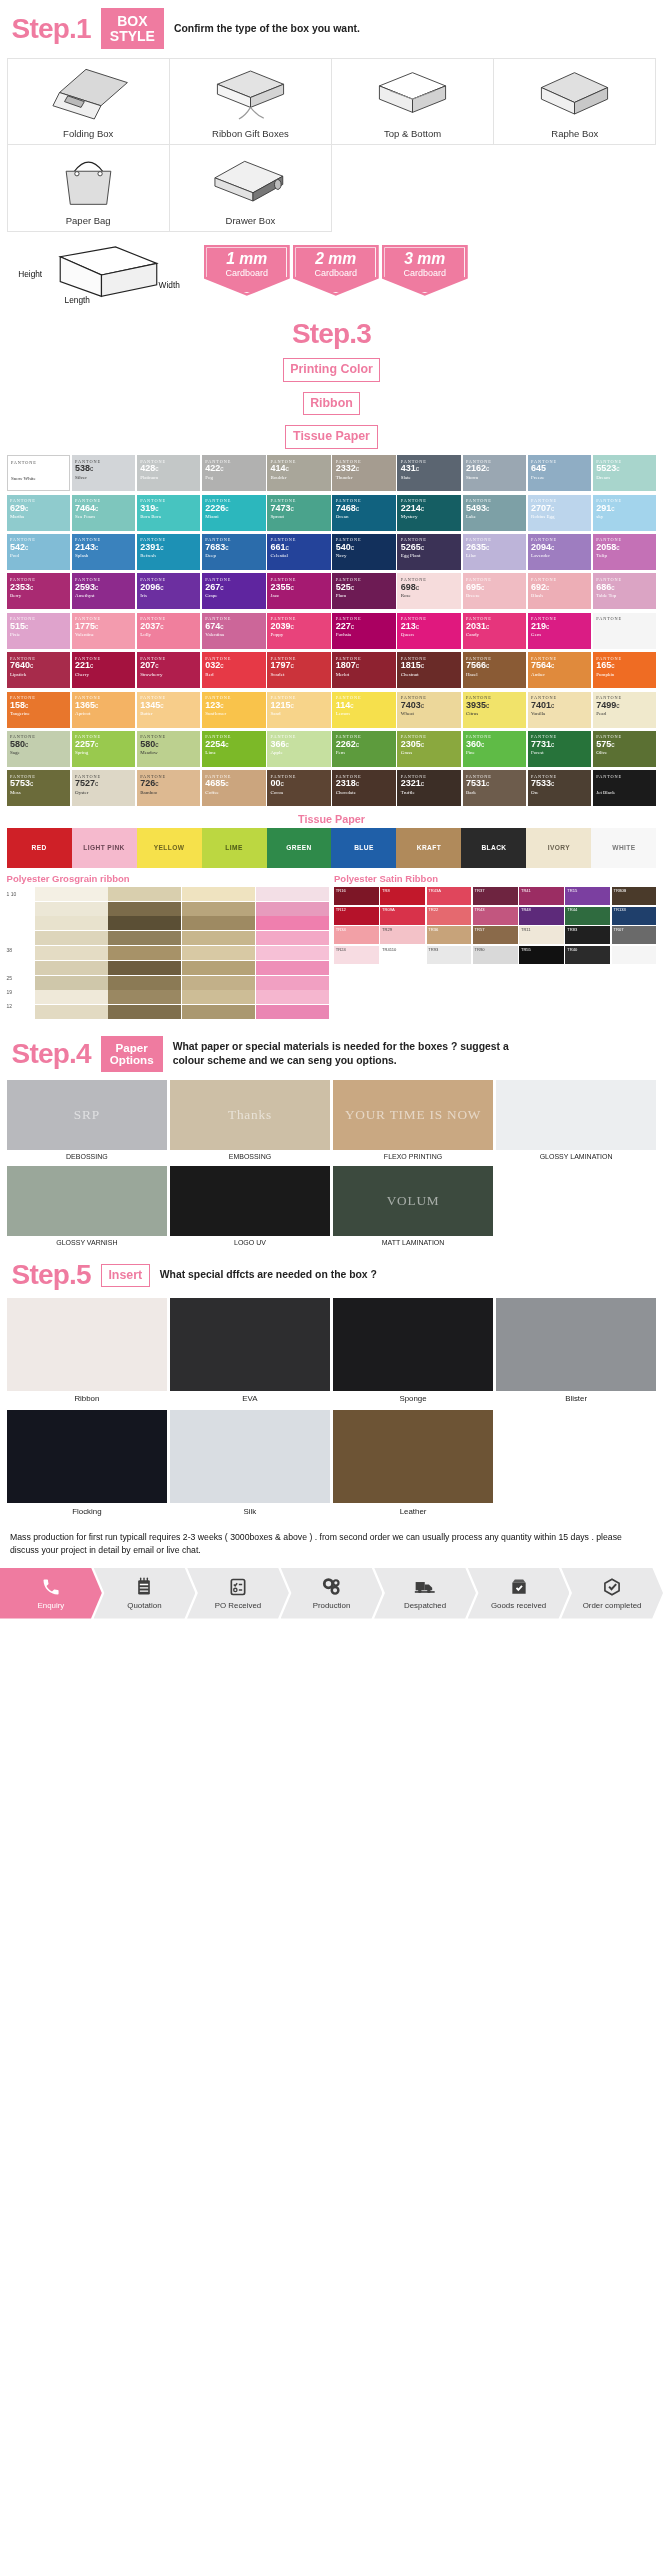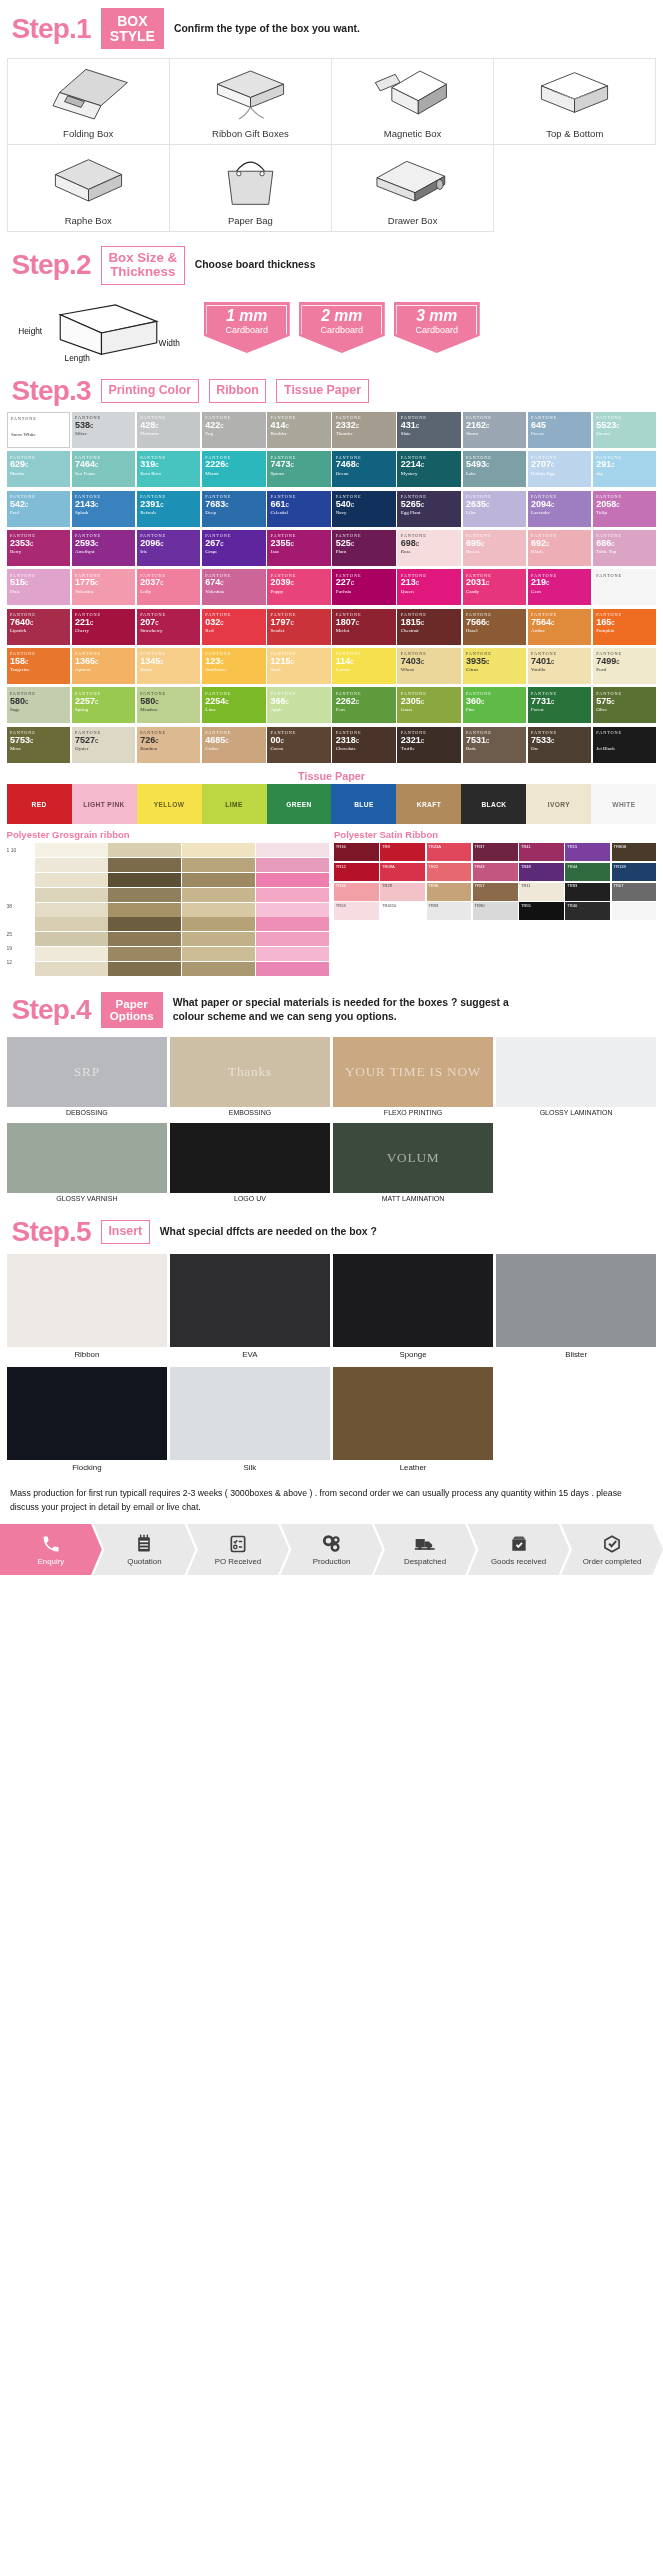--- a/index.html
+++ b/index.html
@@ -45,21 +45,21 @@
     padding-top:5.8px; position:relative;
   }
   .shield::after{
     content:""; position:absolute; inset:2.5px 2.5px 2.5px 2.5px;
     border:0.8px solid rgba(255,255,255,.85);
     clip-path: polygon(0 0,100% 0,100% 64%,50% 100%,0 64%);
     pointer-events:none;
   }
   .shield-mm { font-size:15.7px; font-weight:bold; font-style:italic; line-height:1; }
   .shield-sub { font-size:9px; margin-top:1.7px; }
-  .shields { display:flex; gap:9px; margin-left:11.6px; }
+  .shields { display:flex; gap:3px; margin-left:11.6px; }
 
   
   .pantone-grid { display:grid; grid-template-columns:repeat(10,1fr); gap:1.7px; padding:1.7px 6.6px; }
   .sw { height:36px; padding:3.3px 3.3px 0 3.3px; position:relative; overflow:hidden; }
   .sw .p { font-size:4.3px; letter-spacing:0.9px; font-family:"Liberation Serif", serif; opacity:.9;}
   .sw .code { font-size:9px; font-weight:bold; line-height:1.05; margin-top:0.8px; }
   .sw .code i { font-size:6.6px; font-style:normal; font-weight:normal;}
   .sw .nm { font-size:5px; font-family:"Liberation Serif", serif; line-height:1.15; margin-top:0.8px;}
   .sw.lt { color:#fff; }
   .sw.dk { color:#333; }
@@ -144,31 +144,20 @@
        <polygon points="15,22 55,38 55,50 15,34" fill="#f4f4f4" stroke="#3a3a3a" stroke-width="1.1" stroke-linejoin="round"></polygon>
        <polygon points="55,38 95,22 95,34 55,50" fill="#d4d4d4" stroke="#3a3a3a" stroke-width="1.1" stroke-linejoin="round"></polygon>
        <path d="M55 50 q-6 10 -14 14 M55 50 q8 10 16 13" fill="none" stroke="#999" stroke-width="1.4"></path>
           </svg>
         </div>
     <div class="box-label">Ribbon Gift Boxes</div>
       </div>
       <div class="box-cell">
         <div class="box-art">
           <svg width="91" height="58" viewBox="0 0 110 70">
-       <polygon points="30,26 64,6 96,22 62,42" fill="#ffffff" stroke="#3a3a3a" stroke-width="1.1" stroke-linejoin="round"></polygon>
-       <polygon points="30,26 62,42 62,58 30,42" fill="#efefef" stroke="#3a3a3a" stroke-width="1.1" stroke-linejoin="round"></polygon>
-       <polygon points="62,42 96,22 96,38 62,58" fill="#a9a9a9" stroke="#3a3a3a" stroke-width="1.1" stroke-linejoin="round"></polygon>
-       <polygon points="10,20 34,10 40,20 16,30" fill="#e8e8e8" stroke="#3a3a3a" stroke-width="1.1" stroke-linejoin="round"></polygon>
-          </svg>
-        </div>
-    <div class="box-label">Magnetic Box</div>
-      </div>
-      <div class="box-cell">
-        <div class="box-art">
-          <svg width="91" height="58" viewBox="0 0 110 70">
        <polygon points="55,8 95,24 55,40 15,24" fill="#ffffff" stroke="#3a3a3a" stroke-width="1.1" stroke-linejoin="round"></polygon>
        <polygon points="15,24 55,40 55,56 15,40" fill="#eee" stroke="#3a3a3a" stroke-width="1.1" stroke-linejoin="round"></polygon>
        <polygon points="55,40 95,24 95,40 55,56" fill="#d2d2d2" stroke="#3a3a3a" stroke-width="1.1" stroke-linejoin="round"></polygon>
        <polyline points="28,30 55,40 82,30" fill="none" stroke="#9a9a9a" stroke-width="1.2"></polyline>
           </svg>
         </div>
     <div class="box-label">Top &amp; Bottom</div>
       </div>
       <div class="box-cell">
         <div class="box-art">
@@ -197,28 +186,20 @@
        <polygon points="48,10 94,28 58,48 12,30" fill="#f0f0f0" stroke="#3a3a3a" stroke-width="1.1" stroke-linejoin="round"></polygon>
        <polygon points="12,30 58,48 58,58 12,40" fill="#e2e2e2" stroke="#3a3a3a" stroke-width="1.1" stroke-linejoin="round"></polygon>
        <polygon points="58,48 94,28 94,38 58,58" fill="#777" stroke="#3a3a3a" stroke-width="1.1" stroke-linejoin="round"></polygon>
        <ellipse cx="88" cy="38" rx="4" ry="6" fill="#bdbdbd" stroke="#3a3a3a" stroke-width="1.1" stroke-linejoin="round"></ellipse>
           </svg>
         </div>
     <div class="box-label">Drawer Box</div>
       </div>
     </div>
 
-  <div class="step-head" style="padding-top:13.3px;">
-    <div class="step-num">Step.2</div>
-    <div class="badge-outline">
-      <div>Box Size &amp;</div>
-      <div>Thickness</div>
-    </div>
-    <div class="step-desc">Choose board thickness</div>
-  </div>
 
   <div class="thick-row">
     <div class="dim-art">
       <svg width="174" height="66" viewBox="0 0 210 80">
         <polygon points="58,24 125,12 175,32 108,46" fill="#ffffff" stroke="#222" stroke-width="1.4"></polygon>
         <polygon points="58,24 108,46 108,72 58,54" fill="#fbfbfb" stroke="#222" stroke-width="1.4"></polygon>
         <polygon points="108,46 175,32 175,58 108,72" fill="#f0f0f0" stroke="#222" stroke-width="1.4"></polygon>
       </svg>
       <div class="dim-txt" style="left:6.6px; top:31.5px;">Height</div>
       <div class="dim-txt" style="left:147px; top:43px;">Width</div>
@@ -233,21 +214,21 @@
           <div class="shield-mm">2 mm</div>
                <div class="shield-sub">Cardboard</div>
         </div>
         <div class="shield">
           <div class="shield-mm">3 mm</div>
                <div class="shield-sub">Cardboard</div>
         </div>
       </div>
   </div>
 
-  <div class="step-head" style="padding-top:5px;">
+  <div class="step-head" style="padding-top:5px;flex-direction:column;">
     <div class="step-num">Step.3</div>
     <div class="badge-outline" style="font-size:12.4px;">Printing Color</div>
     <div class="badge-outline" style="font-size:12.4px;">Ribbon</div>
     <div class="badge-outline" style="font-size:12.4px;">Tissue Paper</div>
   </div>
 
   <div id="pantoneWrap">
       <div class="pantone-grid">
         <div class="sw dk outline" style="background: rgb(255, 255, 255);">
           <div class="p">PANTONE</div>

